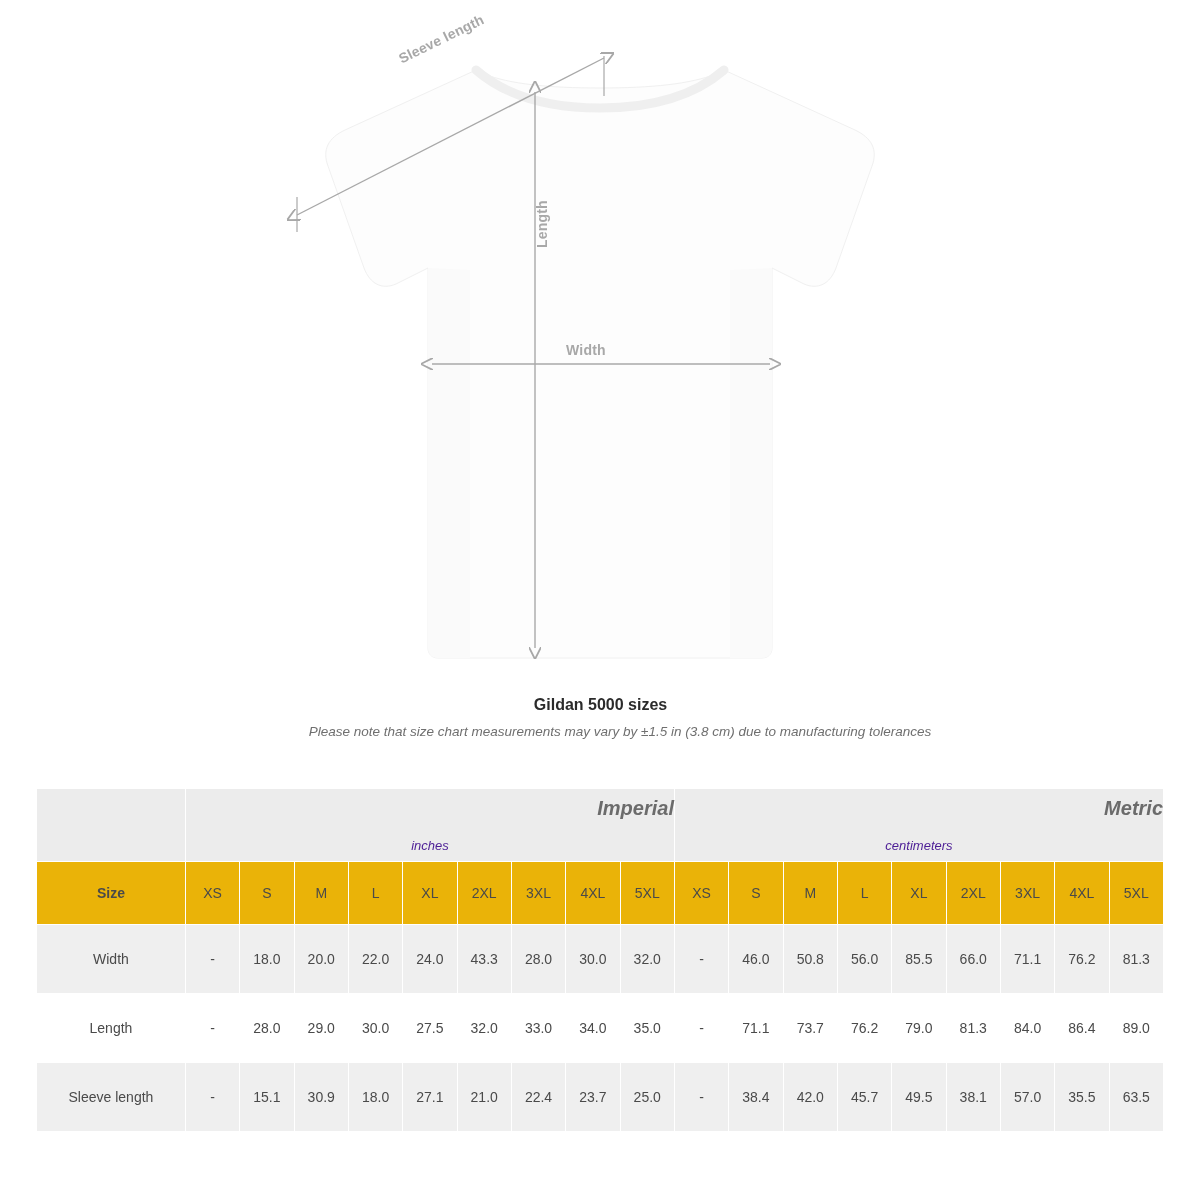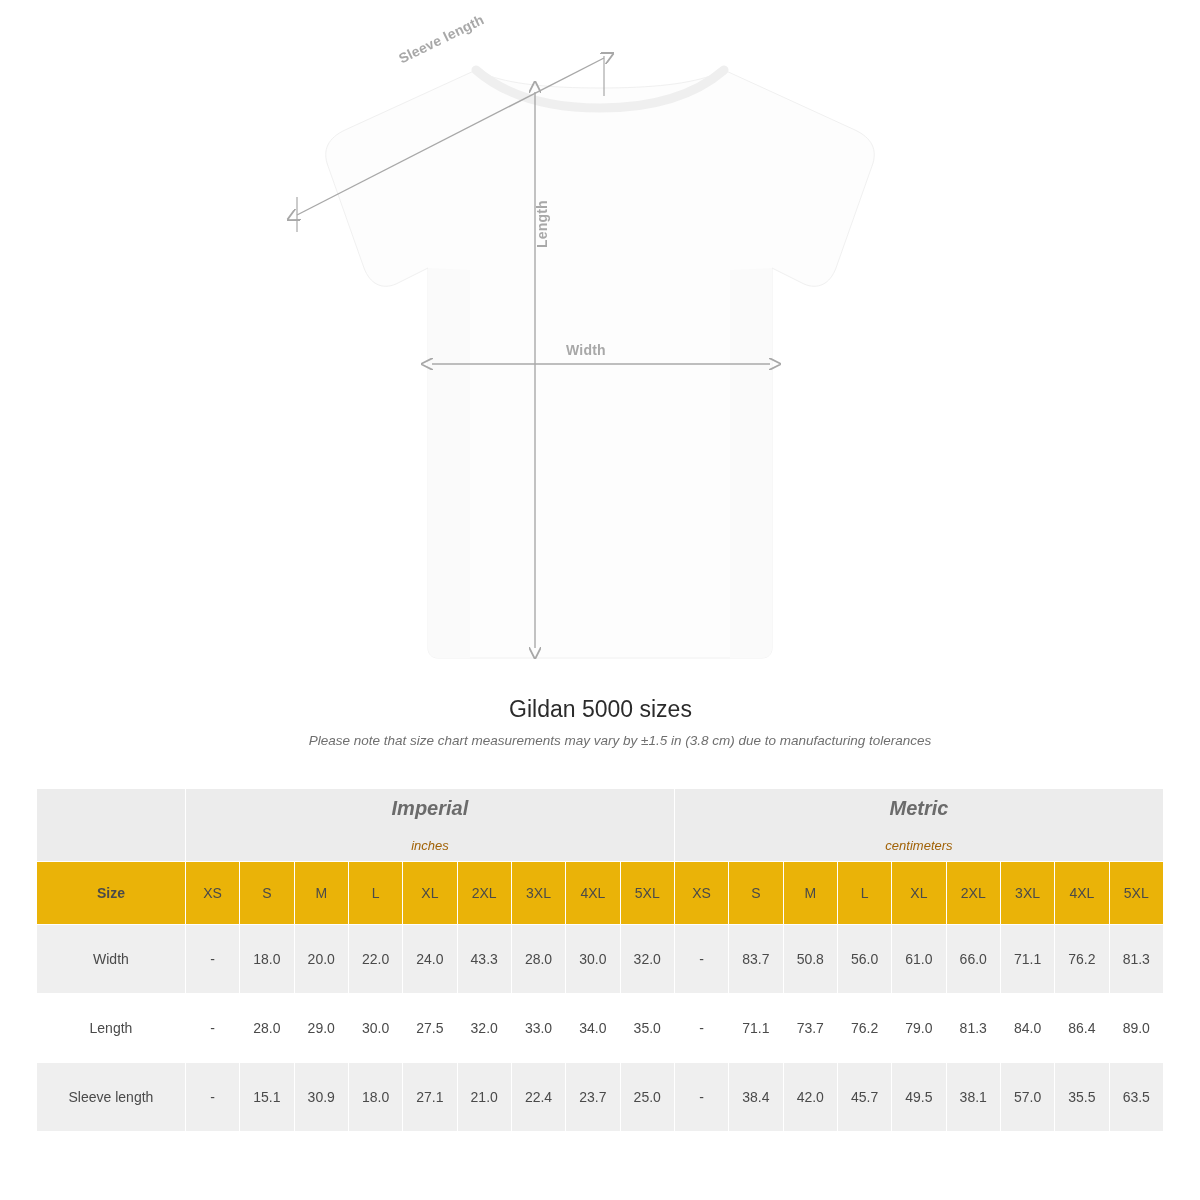--- a/index.html
+++ b/index.html
@@ -55,22 +55,22 @@
     left: 566px;
     top: 342px;
   }
 
   
   .title-block {
     text-align: center;
     margin-top: 6px;
   }
   .chart-title {
-    font-size: 23px;
-    font-weight: normal;
+    font-size: 16px;
+    font-weight: bold;
     color: #2b2b2b;
     margin: 0 0 10px 1px;
   }
   .chart-note {
     font-size: 13.5px;
     font-style: italic;
     color: #6f6f6f;
     margin: 0;
     padding-left: 40px;
   }
@@ -100,25 +100,26 @@
     height: 72px;
     background: #ececec;
     vertical-align: middle;
   }
   .unit-head .unit-name {
     font-size: 20px;
     font-weight: bold;
     font-style: italic;
     color: #6b6b6b;
     line-height: 1.1;
+    text-align: right;
   }
   .unit-head .unit-sub {
     font-size: 13px;
     font-style: italic;
-    color: #a16207;
+    color: #4c1d95;
     margin-top: 19px;
   }
   .corner-cell {
     background: #ececec;
   }
   .hdr-row td {
     height: 62px;
     background: #eab308;
     font-weight: bold;
     color: #3d3d3d;
@@ -281,24 +282,24 @@
           <td class="val">-</td>
           <td class="val">18.0</td>
           <td class="val">20.0</td>
           <td class="val">22.0</td>
           <td class="val">24.0</td>
           <td class="val">43.3</td>
           <td class="val">28.0</td>
           <td class="val">30.0</td>
           <td class="val">32.0</td>
           <td class="val">-</td>
-          <td class="val">83.7</td>
+          <td class="val">46.0</td>
           <td class="val">50.8</td>
           <td class="val">56.0</td>
-          <td class="val">61.0</td>
+          <td class="val">85.5</td>
           <td class="val">66.0</td>
           <td class="val">71.1</td>
           <td class="val">76.2</td>
           <td class="val">81.3</td>
         </tr>
 
         <tr class="data-row plain">
           <td class="rowlabel">Length</td>
           <td class="val">-</td>
           <td class="val">28.0</td>

